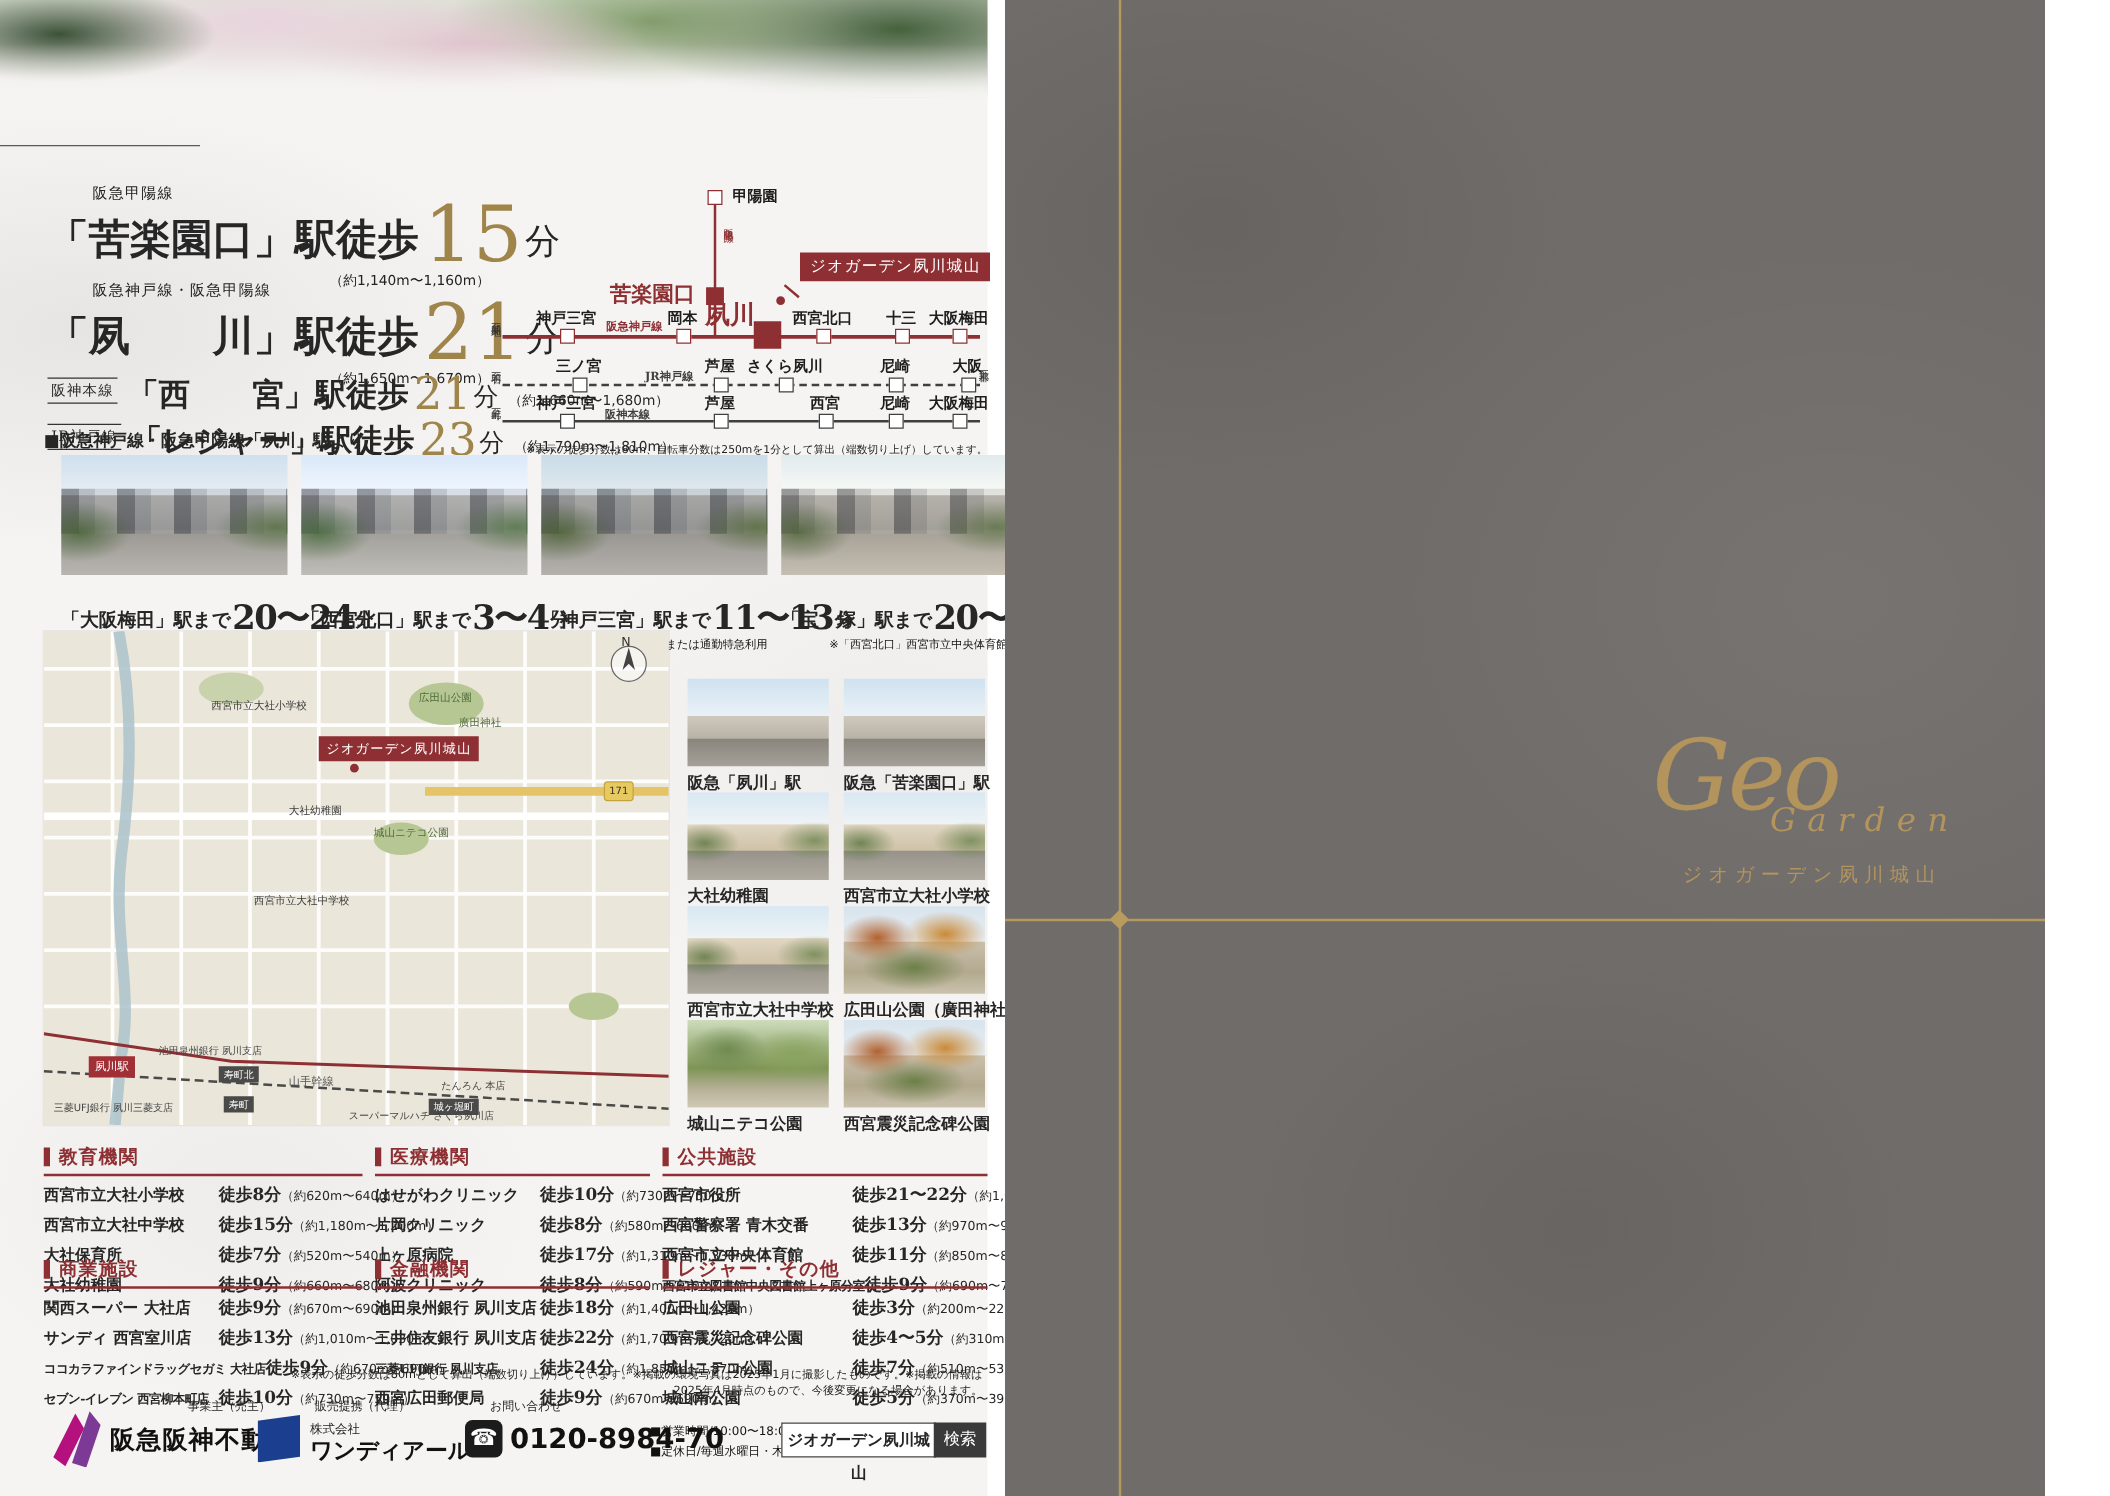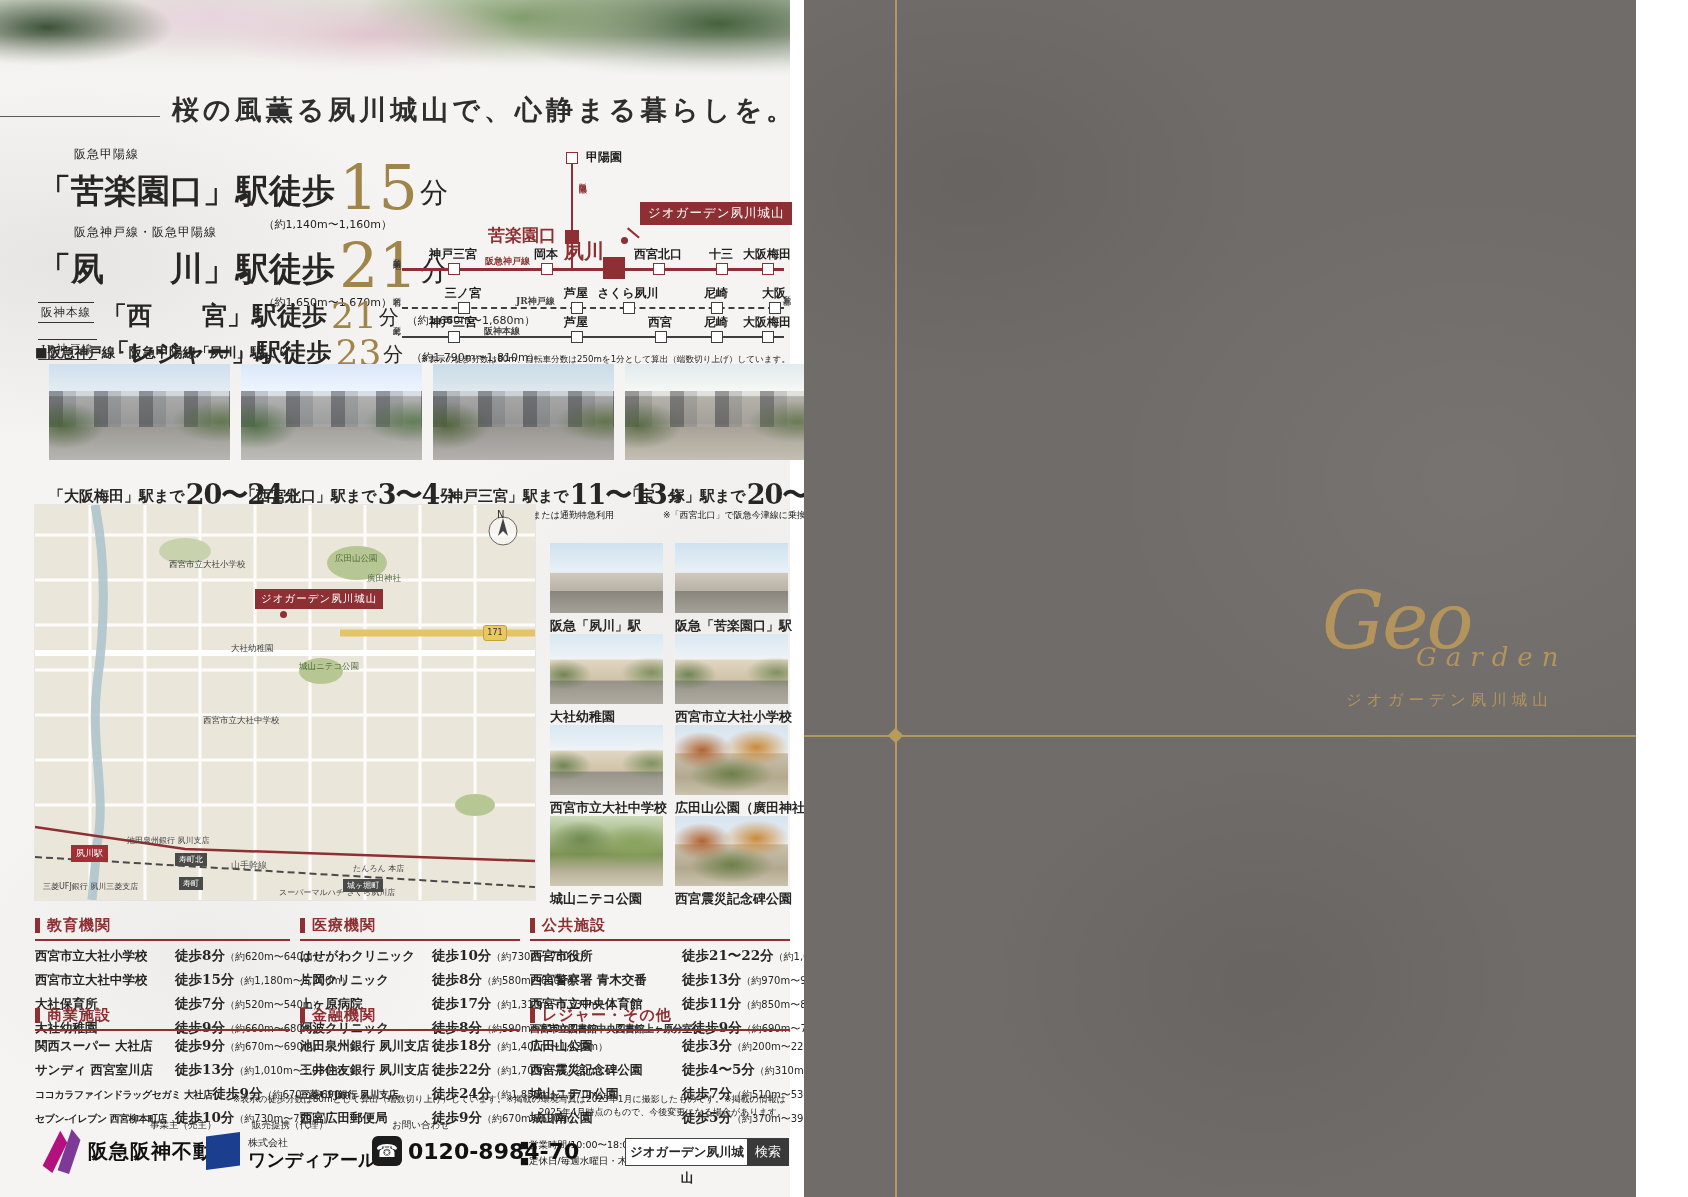--- a/index.html
+++ b/index.html
@@ -173,21 +173,20 @@
   .logo-garden{position:absolute;left:94px;top:56px;font-size:26px;font-style:italic;letter-spacing:9px;}
   .logo-jp{position:absolute;left:24px;top:104px;font-size:15.5px;letter-spacing:5px;white-space:nowrap;}
 </style>
 </head>
 <body>
 
 <div class="sheet">
   <div class="left-page">
     <div class="banner"></div>
     <div class="headline-rule"></div>
-    <h1 class="headline">桜の風薫る夙川城山で、心静まる暮らしを。</h1>
     <div id="access">
         <div class="sta sta-l" style="top: 146px;">
           <div class="sta-line">阪急甲陽線</div>
           <div class="sta-main">
             <span class="sta-name-l">「苦楽園口」駅徒歩</span>
             <span class="sta-min-l">15</span>
             <span class="sta-unit-l">分</span>
           </div>
           <div class="sta-dist-l">（約1,140m〜1,160m）</div>
         </div>
@@ -302,21 +301,21 @@
           </div>
           <div class="pr-note">※特急または通勤特急利用</div>
         </div>
         <div class="pr-item">
           <div class="photo v4"></div>
           <div class="pr-cap">
             <span class="pr-pre">「宝　塚」駅まで</span>
             <span class="pr-time">20〜26</span>
             <span class="pr-unit">分</span>
           </div>
-          <div class="pr-note">※「西宮北口」で阪急今津線に乗換</div>
+          <div class="pr-note">※「西宮北口」西宮市立中央体育館</div>
         </div>
       </div>
 
     <div id="map">
       <svg width="500" height="395" viewBox="0 0 500 395">
         <rect width="500" height="395" fill="#ebe6da"></rect>
         <g stroke="#ffffff" stroke-width="3" opacity="0.9">
           <path d="M0,30 H500"></path>
             <path d="M0,75 H500"></path>
             <path d="M0,120 H500"></path>

